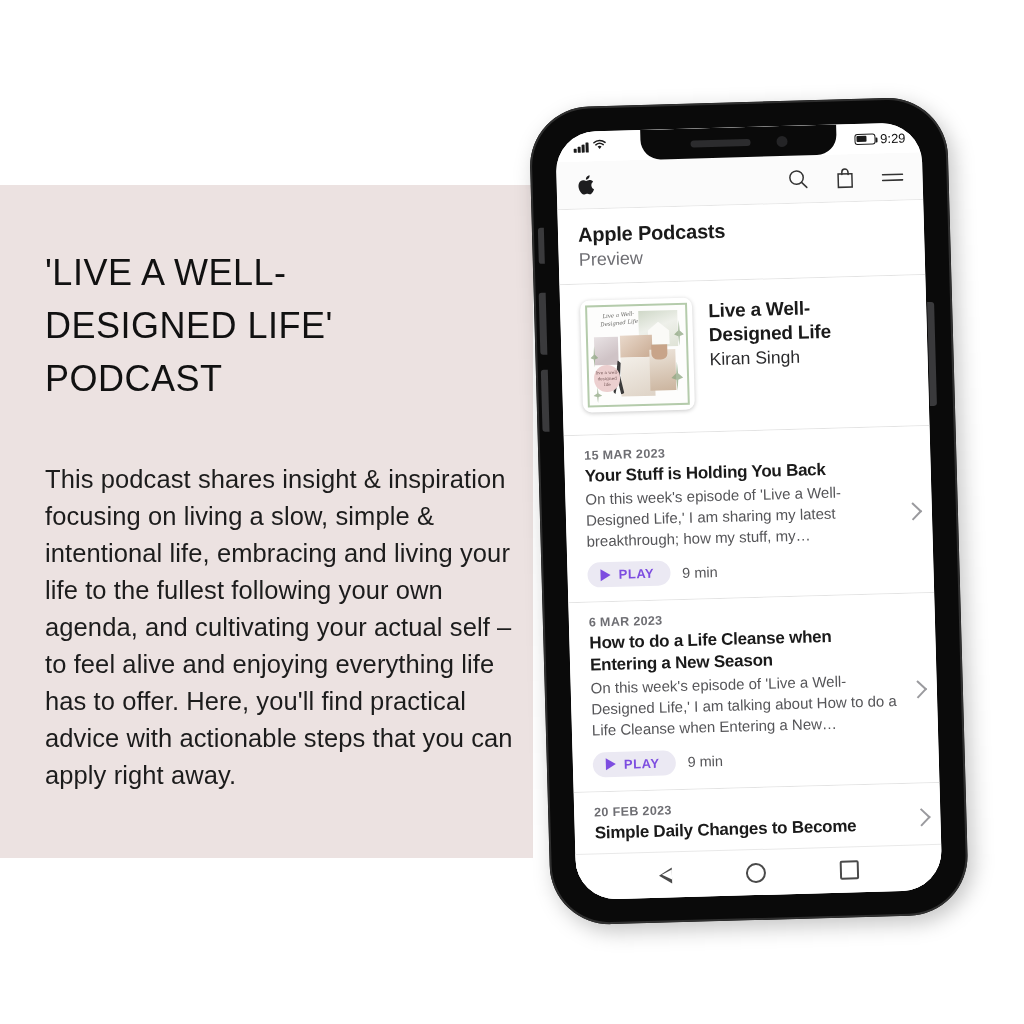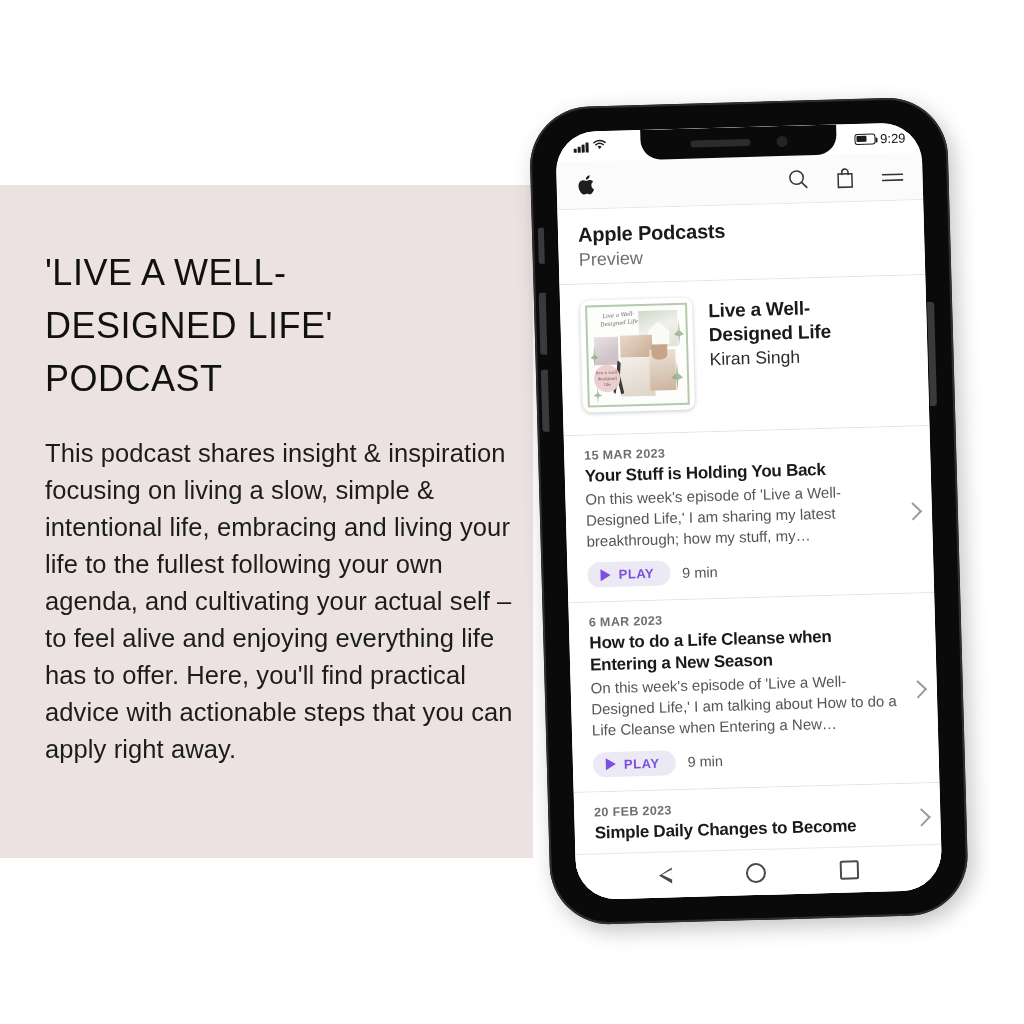--- a/index.html
+++ b/index.html
@@ -20,21 +20,21 @@
   }
 
   .copy-block { position: absolute; left: 45px; top: 246px; width: 480px; }
 
   .headline {
     font-size: 36px;
     line-height: 53px;
     letter-spacing: 0.5px;
     color: #111111;
     font-weight: 400;
-    margin: 0 0 30px 0;
+    margin: 0 0 56px 0;
     max-width: 330px;
   }
 
   .body-copy {
     font-size: 25.5px;
     line-height: 37px;
     color: #1c1c1c;
     font-weight: 400;
     margin: 0;
     max-width: 470px;

